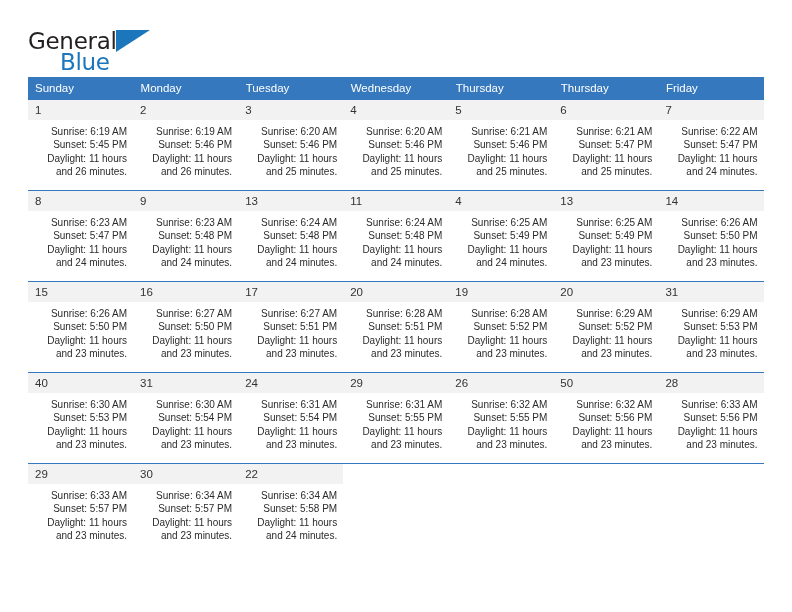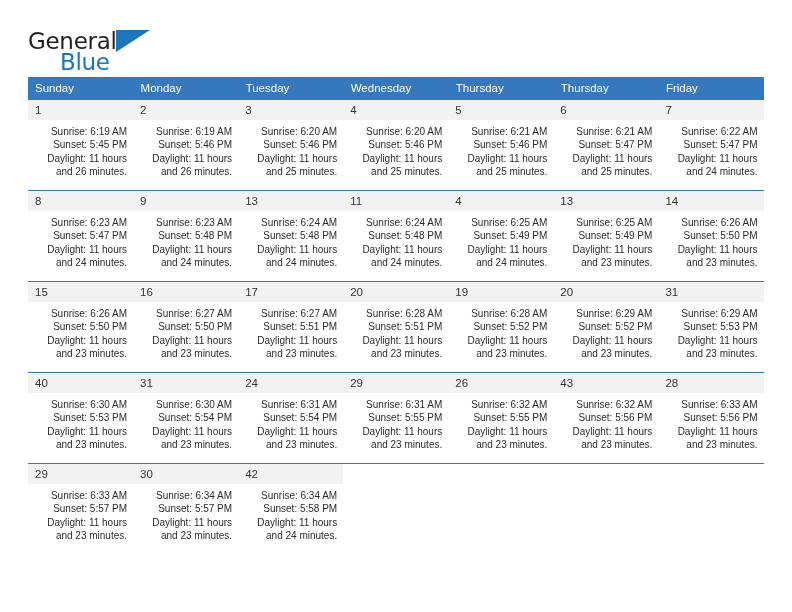--- a/index.html
+++ b/index.html
@@ -457,21 +457,21 @@
               <div class="info">
                 <div>Sunrise: 6:32 AM</div>
                 <div>Sunset: 5:55 PM</div>
                 <div>Daylight: 11 hours</div>
                 <div>and 23 minutes.</div>
               </div>
             </div>
           </td>
           <td>
             <div class="daycell">
-              <div class="daynum">43</div>
+              <div class="daynum">50</div>
               <div class="info">
                 <div>Sunrise: 6:32 AM</div>
                 <div>Sunset: 5:56 PM</div>
                 <div>Daylight: 11 hours</div>
                 <div>and 23 minutes.</div>
               </div>
             </div>
           </td>
           <td>
             <div class="daycell">
@@ -503,21 +503,21 @@
               <div class="info">
                 <div>Sunrise: 6:34 AM</div>
                 <div>Sunset: 5:57 PM</div>
                 <div>Daylight: 11 hours</div>
                 <div>and 23 minutes.</div>
               </div>
             </div>
           </td>
           <td>
             <div class="daycell">
-              <div class="daynum">42</div>
+              <div class="daynum">22</div>
               <div class="info">
                 <div>Sunrise: 6:34 AM</div>
                 <div>Sunset: 5:58 PM</div>
                 <div>Daylight: 11 hours</div>
                 <div>and 24 minutes.</div>
               </div>
             </div>
           </td>
           <td>
             <div class="daycell empty">

